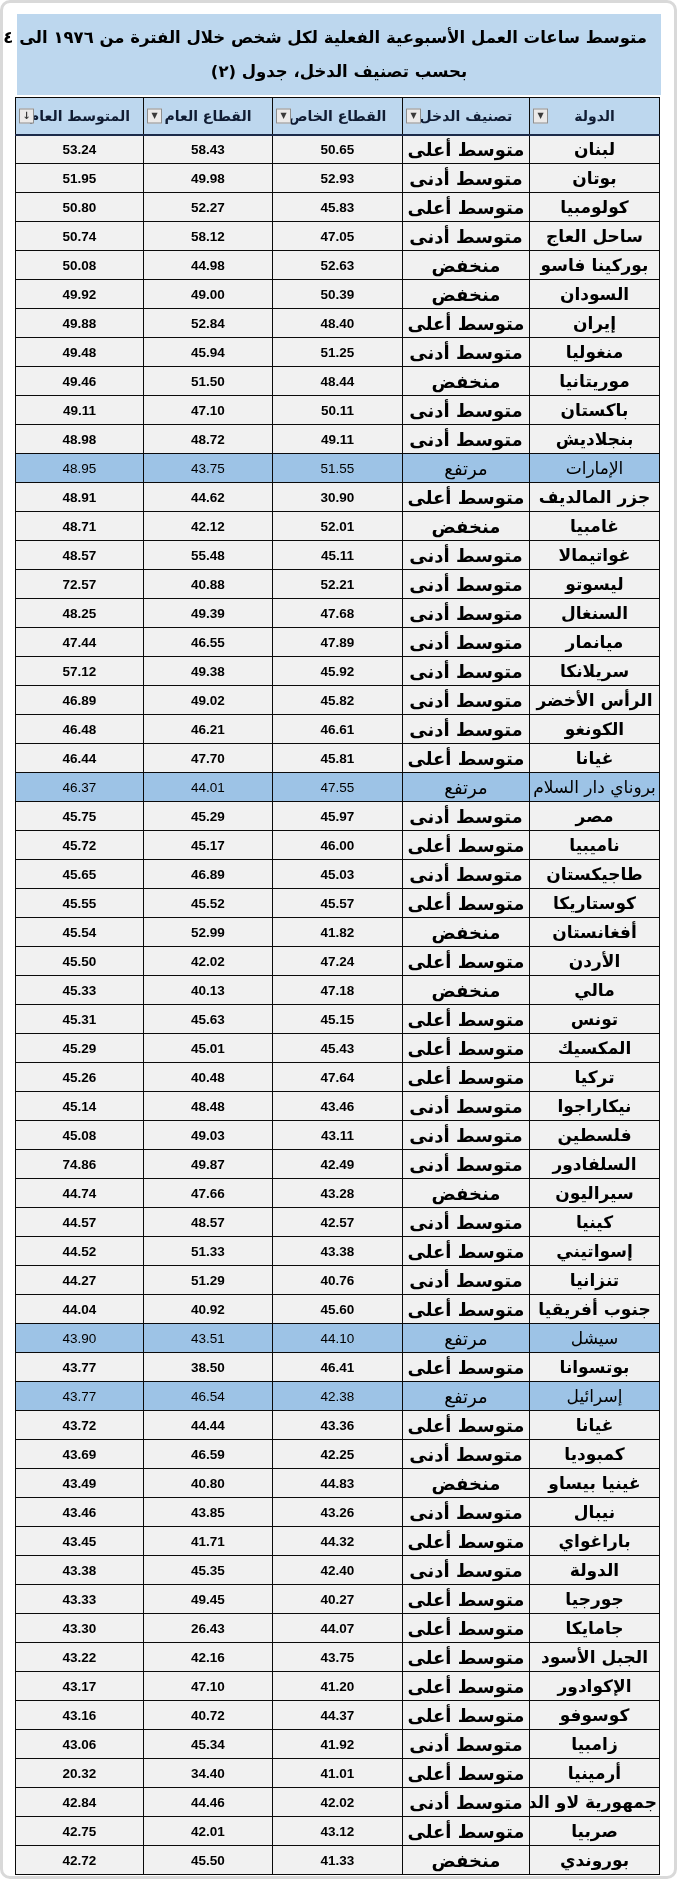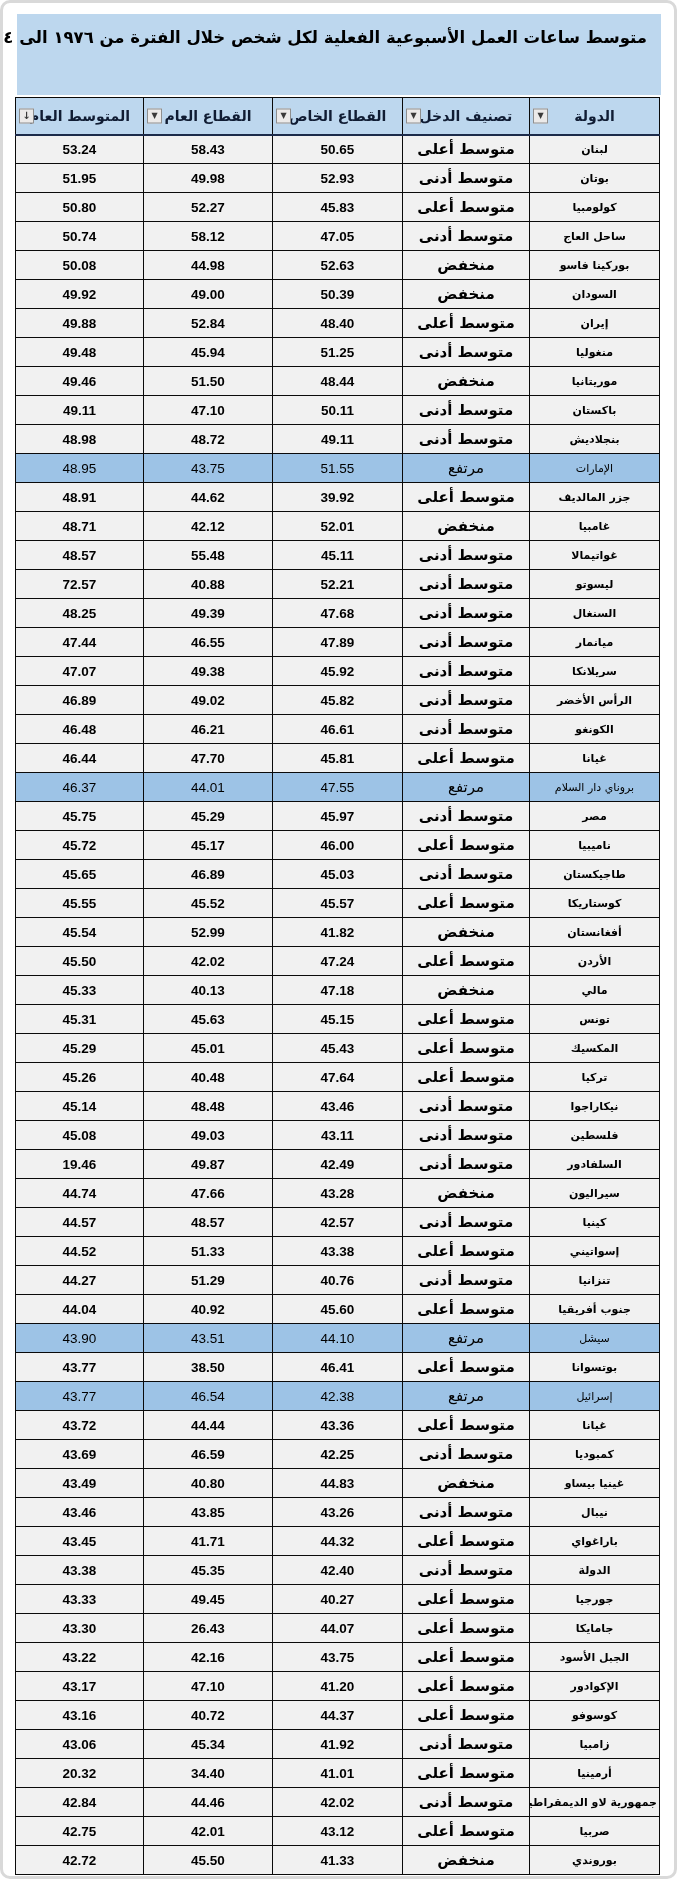--- a/index.html
+++ b/index.html
@@ -60,22 +60,22 @@
   tbody td{
     background:#f1f1f1;
     font-weight:bold;
     font-size:13.5px;
     color:#000;
   }
   td.num{
     font-family:"Liberation Sans","DejaVu Sans",sans-serif;
     font-size:13.5px;
   }
-  td.c-country{ font-size:11px; }
-  td.c-income{ font-size:15px; }
+  td.c-country{ font-size:17px; }
+  td.c-income{ font-size:18px; }
   tr.highlight td{
     background:#9dc3e6;
     font-weight:normal;
   }
   .filter-btn{
     position:absolute;
     left:3px; top:50%;
     transform:translateY(-50%);
     width:15px; height:15px;
     background:#eceae9;
@@ -88,20 +88,21 @@
   }
   .filter-btn.sorted{ font-size:10px; font-weight:bold; }
 </style>
 </head>
 <body>
 
 <div class="window-frame"></div>
 
 <div class="title-block">
   <div class="title-line">متوسط ساعات العمل الأسبوعية الفعلية لكل شخص خلال الفترة من ١٩٧٦ الى ٢٠٢٤ ،</div>
+  <div class="title-line">بحسب تصنيف الدخل، جدول (٢)</div>
 </div>
 
 <table>
   <colgroup>
     <col style="width:130px">
     <col style="width:127px">
     <col style="width:130px">
     <col style="width:129px">
     <col style="width:128px">
   </colgroup>
@@ -210,21 +211,21 @@
       <tr class="highlight">
     <td class="c-country">الإمارات</td>
     <td class="c-income">مرتفع</td>
     <td class="num c-private">51.55</td>
     <td class="num c-public">43.75</td>
     <td class="num c-overall">48.95</td>
   </tr>
       <tr>
     <td class="c-country">جزر المالديف</td>
     <td class="c-income">متوسط أعلى</td>
-    <td class="num c-private">39.92</td>
+    <td class="num c-private">30.90</td>
     <td class="num c-public">44.62</td>
     <td class="num c-overall">48.91</td>
   </tr>
       <tr>
     <td class="c-country">غامبيا</td>
     <td class="c-income">منخفض</td>
     <td class="num c-private">52.01</td>
     <td class="num c-public">42.12</td>
     <td class="num c-overall">48.71</td>
   </tr>
@@ -254,21 +255,21 @@
     <td class="c-income">متوسط أدنى</td>
     <td class="num c-private">47.89</td>
     <td class="num c-public">46.55</td>
     <td class="num c-overall">47.44</td>
   </tr>
       <tr>
     <td class="c-country">سريلانكا</td>
     <td class="c-income">متوسط أدنى</td>
     <td class="num c-private">45.92</td>
     <td class="num c-public">49.38</td>
-    <td class="num c-overall">47.07</td>
+    <td class="num c-overall">57.12</td>
   </tr>
       <tr>
     <td class="c-country">الرأس الأخضر</td>
     <td class="c-income">متوسط أدنى</td>
     <td class="num c-private">45.82</td>
     <td class="num c-public">49.02</td>
     <td class="num c-overall">46.89</td>
   </tr>
       <tr>
     <td class="c-country">الكونغو</td>
@@ -373,21 +374,21 @@
     <td class="c-income">متوسط أدنى</td>
     <td class="num c-private">43.11</td>
     <td class="num c-public">49.03</td>
     <td class="num c-overall">45.08</td>
   </tr>
       <tr>
     <td class="c-country">السلفادور</td>
     <td class="c-income">متوسط أدنى</td>
     <td class="num c-private">42.49</td>
     <td class="num c-public">49.87</td>
-    <td class="num c-overall">19.46</td>
+    <td class="num c-overall">74.86</td>
   </tr>
       <tr>
     <td class="c-country">سيراليون</td>
     <td class="c-income">منخفض</td>
     <td class="num c-private">43.28</td>
     <td class="num c-public">47.66</td>
     <td class="num c-overall">44.74</td>
   </tr>
       <tr>
     <td class="c-country">كينيا</td>

